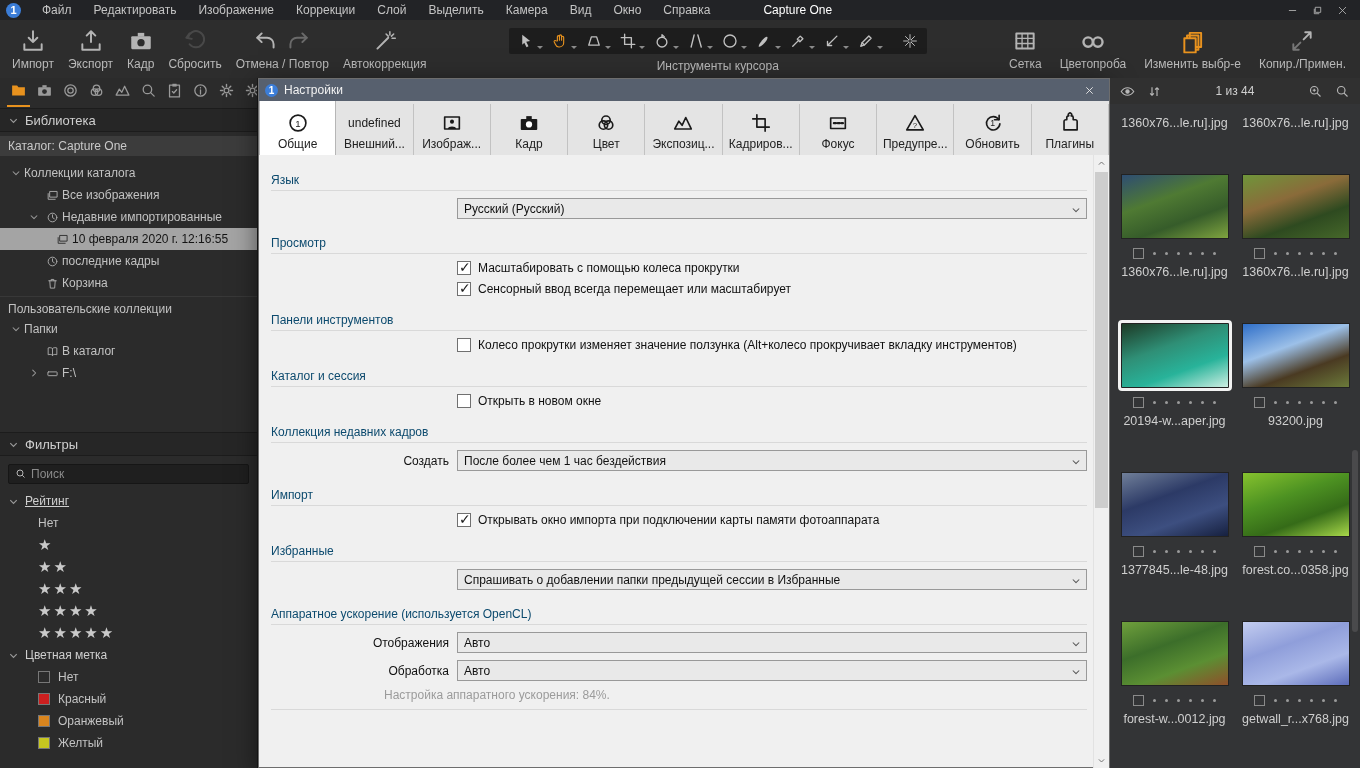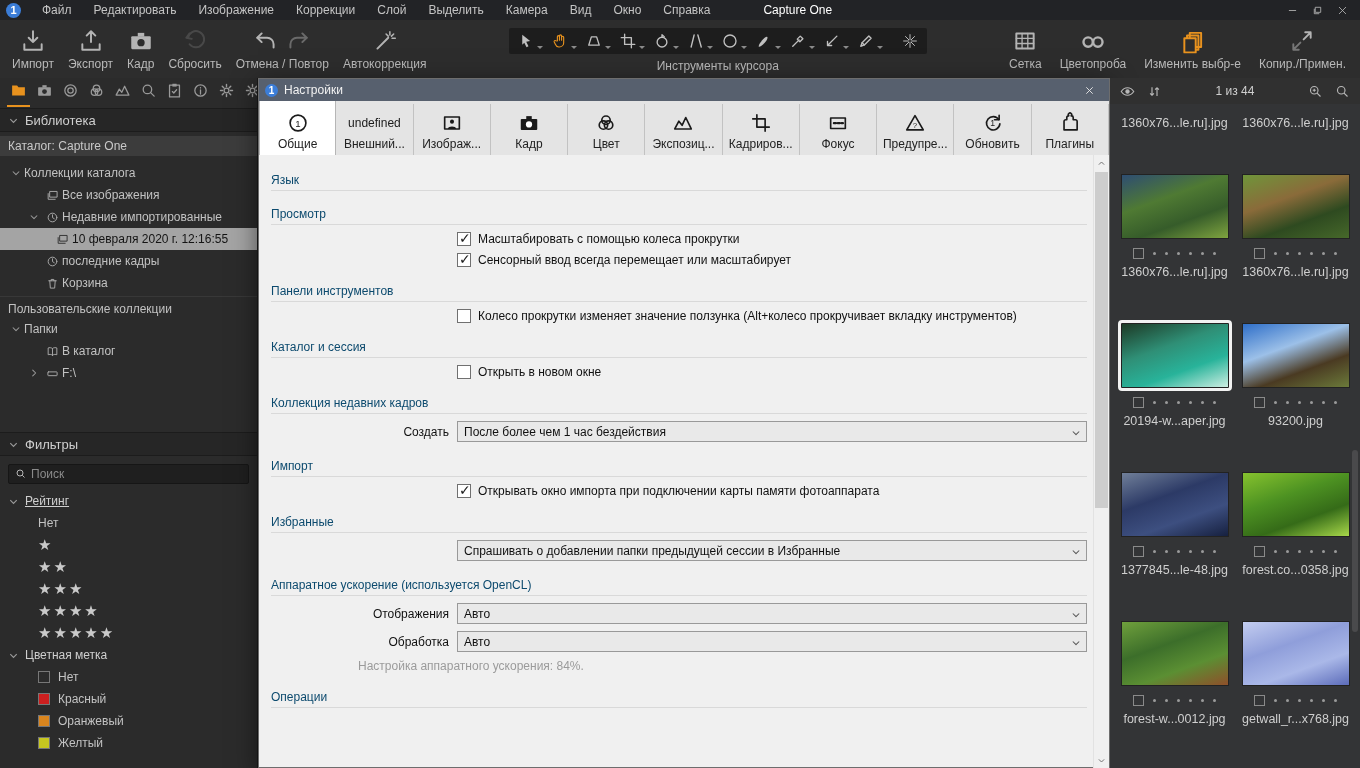--- a/index.html
+++ b/index.html
@@ -92,21 +92,21 @@
   .dsec-line { border-bottom:1px solid #d9d9d9; margin:3px 0 6px 0; }
   .drow { display:flex; align-items:center; margin:7px 0; }
   .dlabel { width:186px; text-align:right; padding-right:8px; color:#111; flex:0 0 auto; }
   .dcheck { display:flex; align-items:center; gap:7px; margin-left:186px; }
   .cbox { width:14px; height:14px; background:#fff; border:1px solid #707070; position:relative; flex:0 0 auto; }
   .cbox.checked:after { content:"✓"; position:absolute; left:1px; top:-3px; font-size:14px; color:#1a1a1a; font-weight:bold; }
   .dselect { flex:1; height:21px; background:#e9e9e9; border:1px solid #999; display:flex; align-items:center;
     padding:0 22px 0 6px; position:relative; color:#111; white-space:nowrap; overflow:hidden; }
   .dselect .chev { position:absolute; right:5px; top:5px; color:#555; }
   .dselect .chev svg { width:10px; height:10px; }
-  .dnote { margin-left:80px; color:#9b9b9b; padding-left:7px; }
+  .dnote { margin-left:106px; color:#9b9b9b; padding-left:7px; }
   #dlg-scroll { position:absolute; right:0; top:0; width:16px; bottom:0; background:#f0f0f0; border-left:1px solid #e2e2e2; }
   .scr-arrow { height:16px; display:flex; align-items:center; justify-content:center; color:#6a6a6a; }
   .scr-arrow svg { width:9px; height:9px; }
   #dlg-thumbtrack { position:absolute; left:1px; right:1px; top:17px; bottom:17px; }
   #dlg-thumb { position:absolute; left:0; right:0; top:0; height:58%; background:#cdcdcd; }
 
   
   #browser { position:absolute; left:1110px; top:78px; width:250px; height:690px; background:#333436; overflow:hidden; }
   #browser-header { height:26px; display:flex; align-items:center; padding:0 10px; gap:12px; color:#b9b9b9;
     background:#303030; }
@@ -687,20 +687,27 @@
             <path d="M8.5 8.5V6a1.8 1.8 0 0 1 1.8-1.8h.4a1.8 1.8 0 1 1 2.6 0h.4A1.8 1.8 0 0 1 15.5 6v2.5H18a1.8 1.8 0 0 1 1.8 1.8v9.2H5.5v-9.2A1.8 1.8 0 0 1 7.3 8.5z"></path>
           </svg>
         </span>
      <span class="dtlabel">Плагины</span>
       </div>
     </div>
   <div id="dlg-body">
     <div id="dlg-content">
         <div class="dsec-header">Язык</div>
         <div class="dsec-line"></div>
+        <div class="drow">
+          <span class="dlabel"></span>
+        <span class="dselect">Русский (Русский)
+        <span class="chev"><svg viewBox="0 0 24 24" fill="none" stroke="currentColor" stroke-width="1.8" stroke-linecap="round" stroke-linejoin="round">
+                <path d="M5 9l7 7 7-7" stroke-width="2.5"></path>
+              </svg></span></span>
+        </div>
         <div class="dsec-header">Просмотр</div>
         <div class="dsec-line"></div>
         <div class="drow">
           <span class="dcheck">
         <span class="cbox checked"></span>
         <span>Масштабировать с помощью колеса прокрутки</span>
           </span>
         </div>
         <div class="drow">
           <span class="dcheck">
@@ -762,21 +769,20 @@
         <div class="drow">
           <span class="dlabel">Обработка</span>
         <span class="dselect">Авто
         <span class="chev"><svg viewBox="0 0 24 24" fill="none" stroke="currentColor" stroke-width="1.8" stroke-linecap="round" stroke-linejoin="round">
                 <path d="M5 9l7 7 7-7" stroke-width="2.5"></path>
               </svg></span></span>
         </div>
         <div class="drow">
           <span class="dnote">Настройка аппаратного ускорения: 84%.</span>
         </div>
-        <div class="dsec-header">Операции</div>
         <div class="dsec-line"></div>
       </div>
     <div id="dlg-scroll">
       <div class="scr-arrow" style="position:absolute;top:0;left:0;right:0;">
           <svg viewBox="0 0 24 24" fill="none" stroke="currentColor" stroke-width="2.5">
             <path d="M5 15l7-7 7 7"></path>
           </svg>
         </div>
       <div id="dlg-thumbtrack">
           <div id="dlg-thumb"></div>

